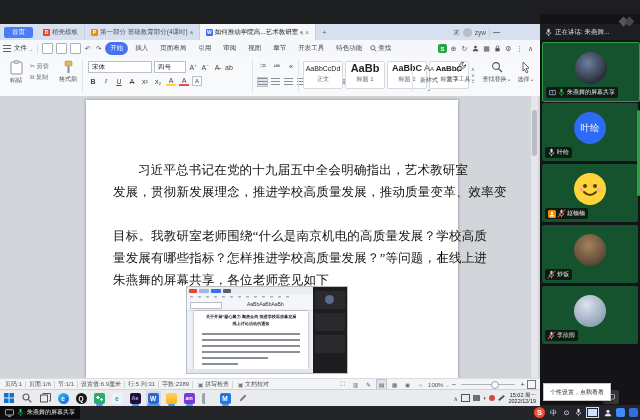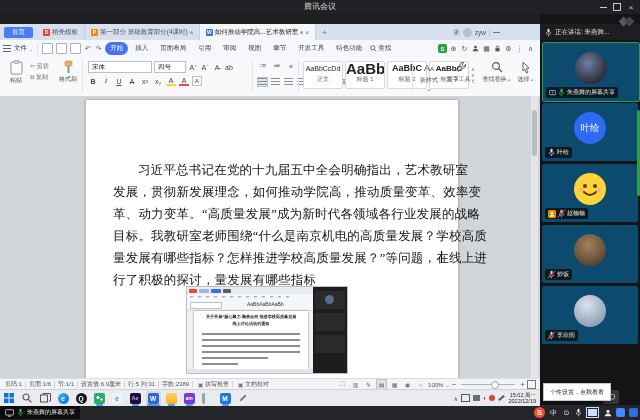--- a/index.html
+++ b/index.html
@@ -57,21 +57,21 @@
   .sbicon{width:7px;height:7px;display:inline-flex;align-items:center;justify-content:center;font-size:6px;color:#777;margin:0 1px;}
   .sbview{width:9px;height:9px;display:inline-flex;align-items:center;justify-content:center;border:1px solid transparent;color:#666;font-size:6px;}
   .sbview.active{background:#dde3ea;border-color:#b9c2cd;}
   .slidertrack{width:54px;height:1px;background:#aeb4bb;position:relative;margin:0 3px;}
   .sliderknob{position:absolute;left:30px;top:-3px;width:6px;height:6px;border-radius:50%;background:#fff;border:1px solid #9aa1a9;}
   
   .sidebar{left:540px;top:14px;width:100px;height:391px;background:#141416;}
   .sideheader{position:absolute;left:0;top:10px;width:100px;height:16px;background:#1d1e21;display:flex;align-items:center;color:#dedede;font-size:6.5px;}
   .logo{position:absolute;right:4px;top:3px;width:18px;height:10px;opacity:.55;}
   .logo i{position:absolute;width:7px;height:7px;background:#8a8f98;transform:rotate(45deg);top:1px;}
-  .tile{position:absolute;left:2px;width:96px;height:58px;background:#0c4a6e;border-radius:2px;overflow:hidden;}
+  .tile{position:absolute;left:2px;width:96px;height:58px;background:#14532d;border-radius:2px;overflow:hidden;}
   .plabel{position:absolute;left:3px;bottom:3px;display:flex;align-items:center;gap:2px;background:rgba(12,12,12,.78);border-radius:2px;padding:1px 3px;font-size:6px;color:#ececec;white-space:nowrap;}
   .avc{width:32px;height:32px;border-radius:50%;margin:9px auto 0;display:flex;align-items:center;justify-content:center;color:#fff;font-size:9.5px;}
   .mic{position:relative;display:inline-flex;width:7px;height:9px;}
   .mic svg{width:7px;height:9px;}
   .mic.muted::after{content:"";position:absolute;left:3px;top:-1px;width:1.3px;height:11px;background:#e5484d;transform:rotate(45deg);}
   .hosticon{width:8px;height:8px;border-radius:1.5px;background:#f08c00;display:inline-flex;align-items:center;justify-content:center;}
   .greenbar{position:absolute;left:97px;top:96px;width:3px;height:86px;background:#2f9e44;border-radius:2px;}
   .tooltip{left:543px;top:383px;width:66px;height:16px;background:#fff;border:1px solid #c8c8c8;box-shadow:0 1px 3px rgba(0,0,0,.4);font-size:6px;color:#333;display:flex;align-items:center;justify-content:center;z-index:60;}
   
   .taskbar{left:0;top:389px;width:540px;height:16px;background:#e9ebee;border-top:1px solid #cfd3d8;display:flex;align-items:center;z-index:5;}
@@ -89,32 +89,20 @@
   .sogouS{width:11px;height:11px;border-radius:50%;background:#fb4b2e;color:#fff;font-weight:bold;font-size:7.5px;display:flex;align-items:center;justify-content:center;}
   .imeico{color:#dfe9ff;font-size:7px;display:inline-flex;align-items:center;justify-content:center;width:9px;height:9px;}
   .kbgrid{width:9px;height:7px;background:linear-gradient(#cfe0ff,#cfe0ff);border:1px solid #cfe0ff;background-clip:content-box;padding:1px;}
   .bluechip{width:9px;height:9px;border-radius:2px;background:#3f8cff;}
 </style>
 </head>
 <body>
 
 <div id="screen">
 
-  <div class="abs topbar">
-    <div class="title">腾讯会议</div>
-    <div class="abs" style="right:2px;top:1px;display:flex;">
-      <span class="winbtn">
-          <span class="minbar"></span>
-        </span>
-      <span class="winbtn">
-          <span class="maxbox"></span>
-        </span>
-      <span class="winbtn">×</span>
-    </div>
-  </div>
 
   <div class="abs wps">
 
     <div class="abs tabbar">
       <span class="hometab">首页</span>
       <span class="dtab" style="margin-left:4px;">
         <span class="dchip" style="background:#e8452e;">D</span>
         <span>稻壳模板</span>
       </span>
       <span class="dtab">
@@ -250,21 +238,21 @@
         <span class="rbtn">⊞</span>
       </div>
       <div class="vsep" style="left:298px;"></div>
 
       <div class="abs flex" style="left:303px;top:4px;gap:2px;">
         <div class="stylebox">
           <div class="prev">AaBbCcDd</div>
           <div class="lab">正文</div>
         </div>
         <div class="stylebox">
-          <div class="prev" style="font-size:15px;font-weight:bold;">AaBb</div>
+          <div class="prev" style="font-size:11px;font-weight:bold;">AaBb</div>
           <div class="lab">标题 1</div>
         </div>
         <div class="stylebox">
           <div class="prev" style="font-size:9px;font-weight:bold;">AaBbC</div>
           <div class="lab">标题 2</div>
         </div>
         <div class="stylebox">
           <div class="prev" style="font-size:8px;font-weight:bold;">AaBbC</div>
           <div class="lab">标题 3</div>
         </div>
@@ -297,25 +285,24 @@
         <svg width="10" height="13" viewBox="0 0 10 13">
             <path d="M2 1l6 6-3 .5 2 3.5-1.5 1-2-3.7L2 10z" fill="#fff" stroke="#555" stroke-width=".9"></path>
           </svg>
         <div class="rlabel"><span>选择</span>⌄</div>
       </div>
     </div>
 
     <div class="abs docarea">
       <div class="page">
         <div class="docline" style="top:62px;padding-left:25px;">习近平总书记在党的十九届五中全会明确指出，艺术教研室</div>
-        <div class="docline" style="top:84px;">发展，贯彻新发展理念，如何推动学院高，推动质量变革、效率变</div>
-        <div class="docline" style="top:106px;">革、动力变革。“高质量发展”成为新时代各领域各行业发展的战略</div>
+        <div class="docline" style="top:84px;">发展，贯彻新发展理念，推进学校高质量发展，推动质量变革、效率变</div>
         <div class="docline" style="top:128px;">目标。我教研室老师围绕“什么是南京机电的高质量发展？学校高质</div>
         <div class="docline" style="top:150px;">量发展有哪些指标？怎样推进学校高质量发展？”等问题，在线上进</div>
-        <div class="docline" style="top:172px;">行了积极的探讨，量发展有哪些指标</div>
+        <div class="docline" style="top:172px;">朱燕舞的屏幕共享，各位老师意见如下</div>
         <div class="caret" style="left:355px;top:151px;"></div>
 
         <div class="emb">
           <div style="position:absolute;left:0;top:0;width:126px;height:7px;background:#e8edf4;display:flex;align-items:center;gap:2px;padding-left:2px;">
             <span style="width:8px;height:4px;background:#e8452e;border-radius:1px;"></span>
             <span style="width:10px;height:4px;background:#9db8e8;border-radius:1px;"></span>
             <span style="width:10px;height:4px;background:#3a6df0;border-radius:1px;"></span>
             <span style="width:8px;height:4px;background:#5b5f66;border-radius:1px;"></span>
           </div>
           <div style="position:absolute;left:0;top:7px;width:126px;height:6px;background:#f4f6f9;

